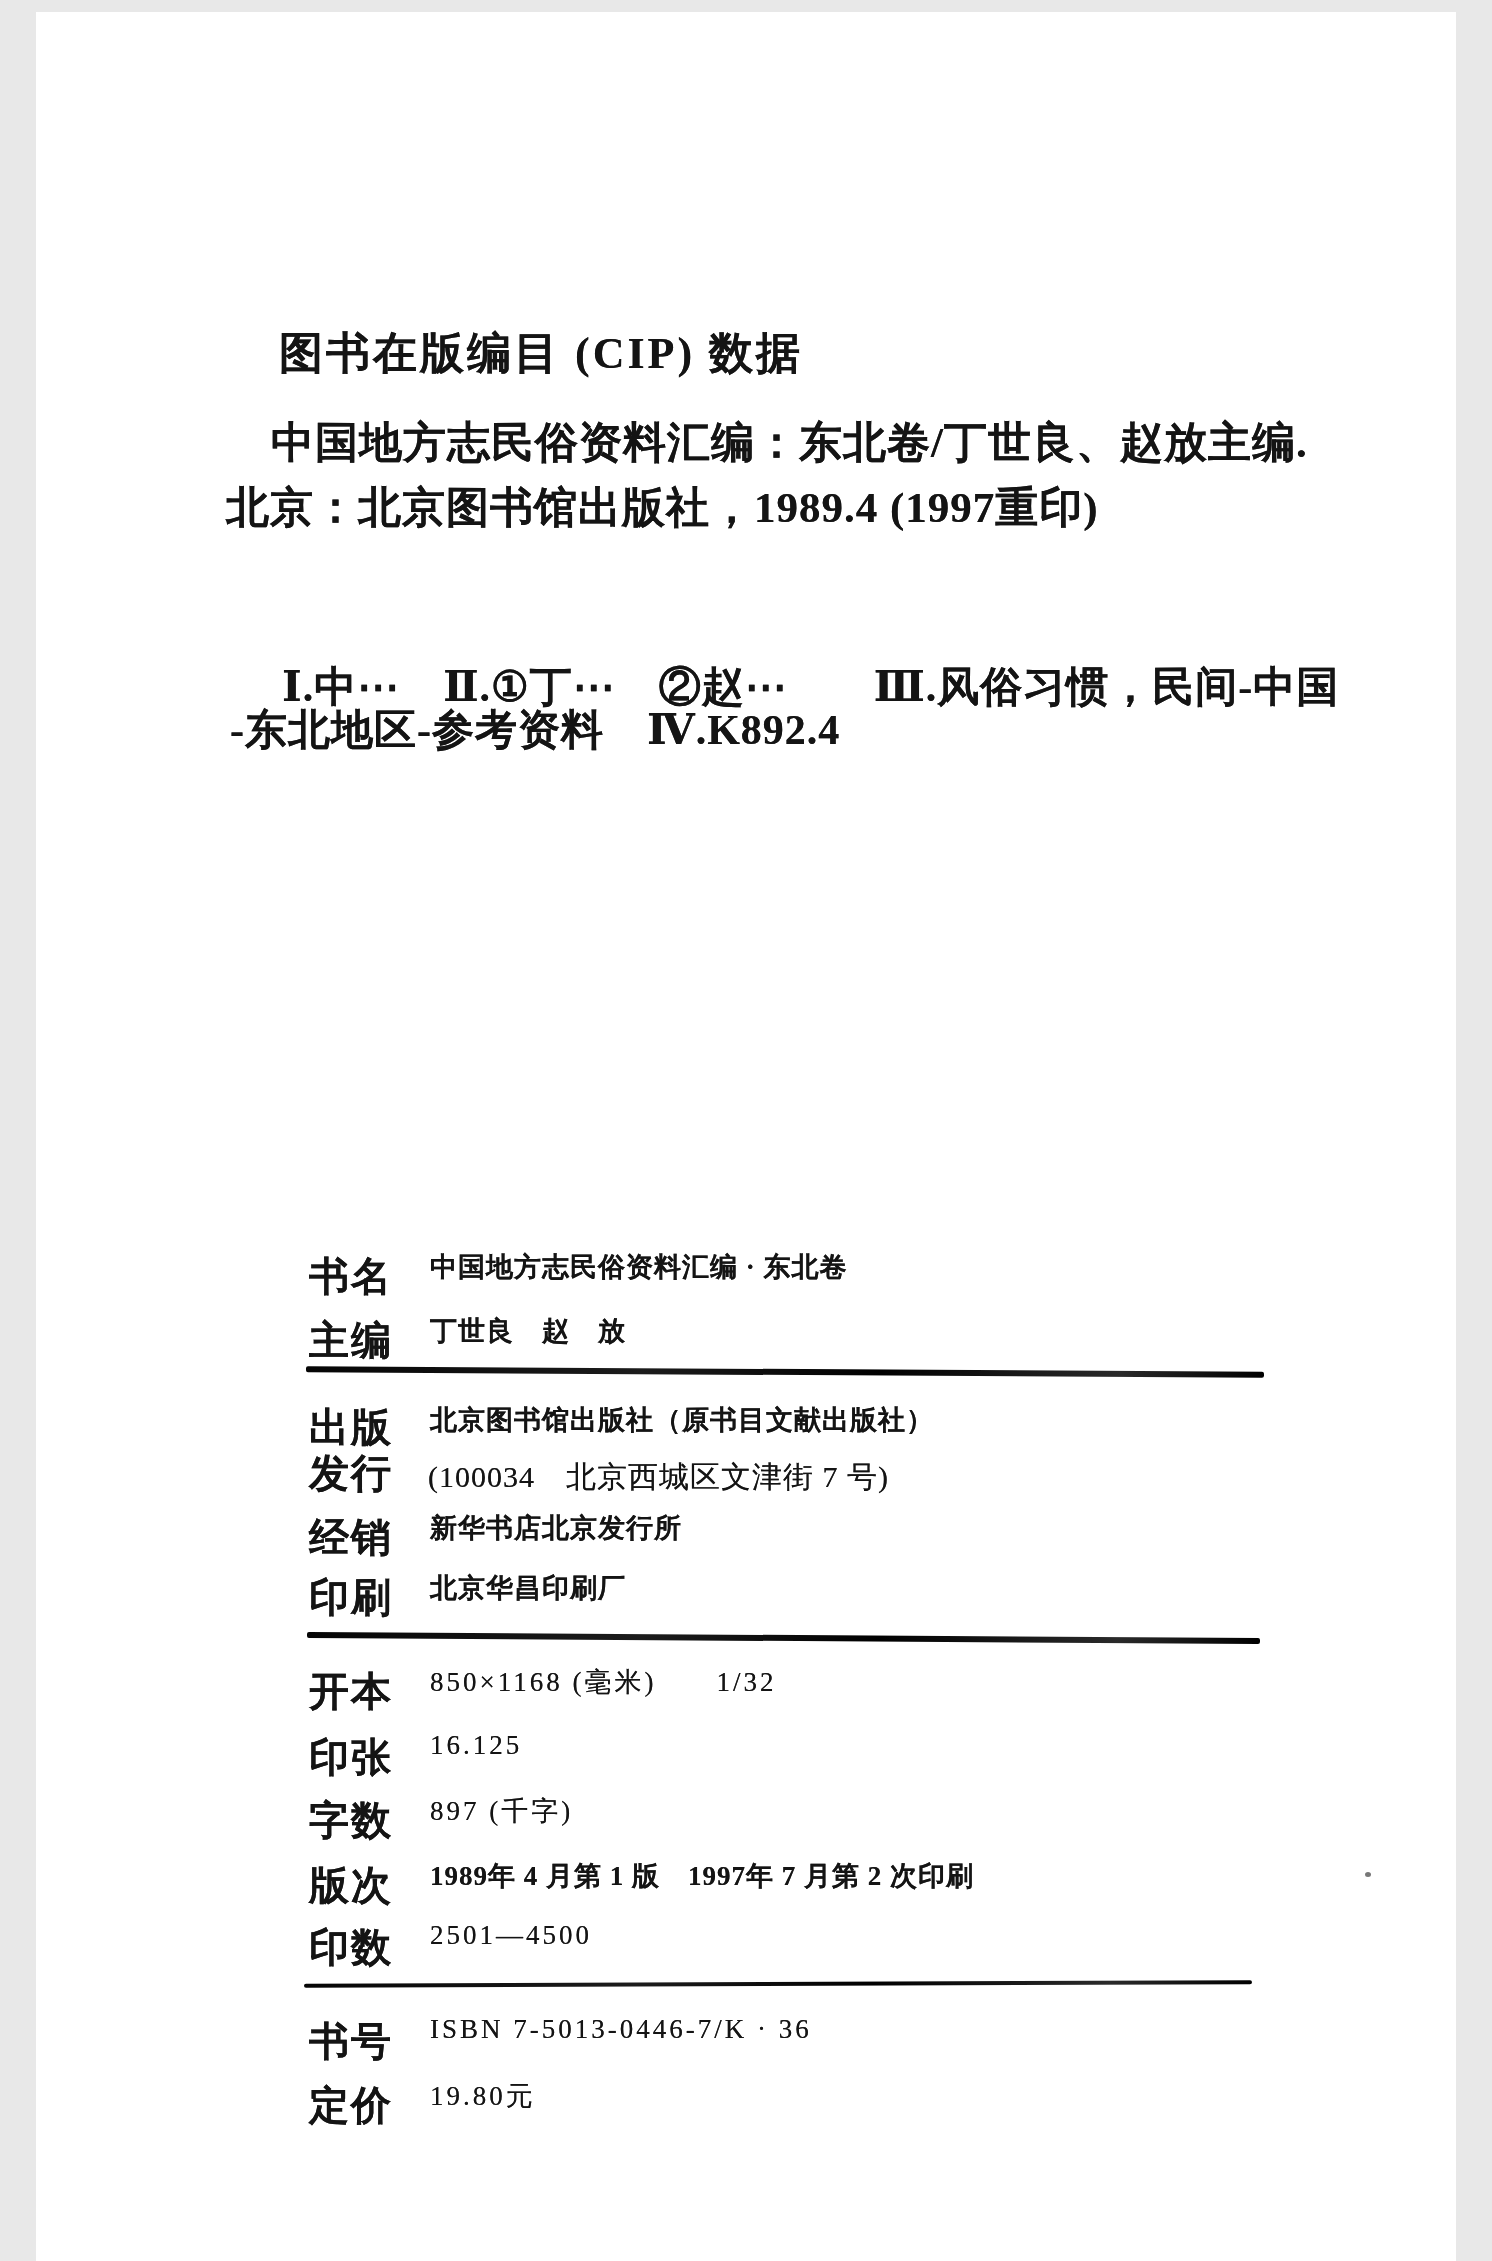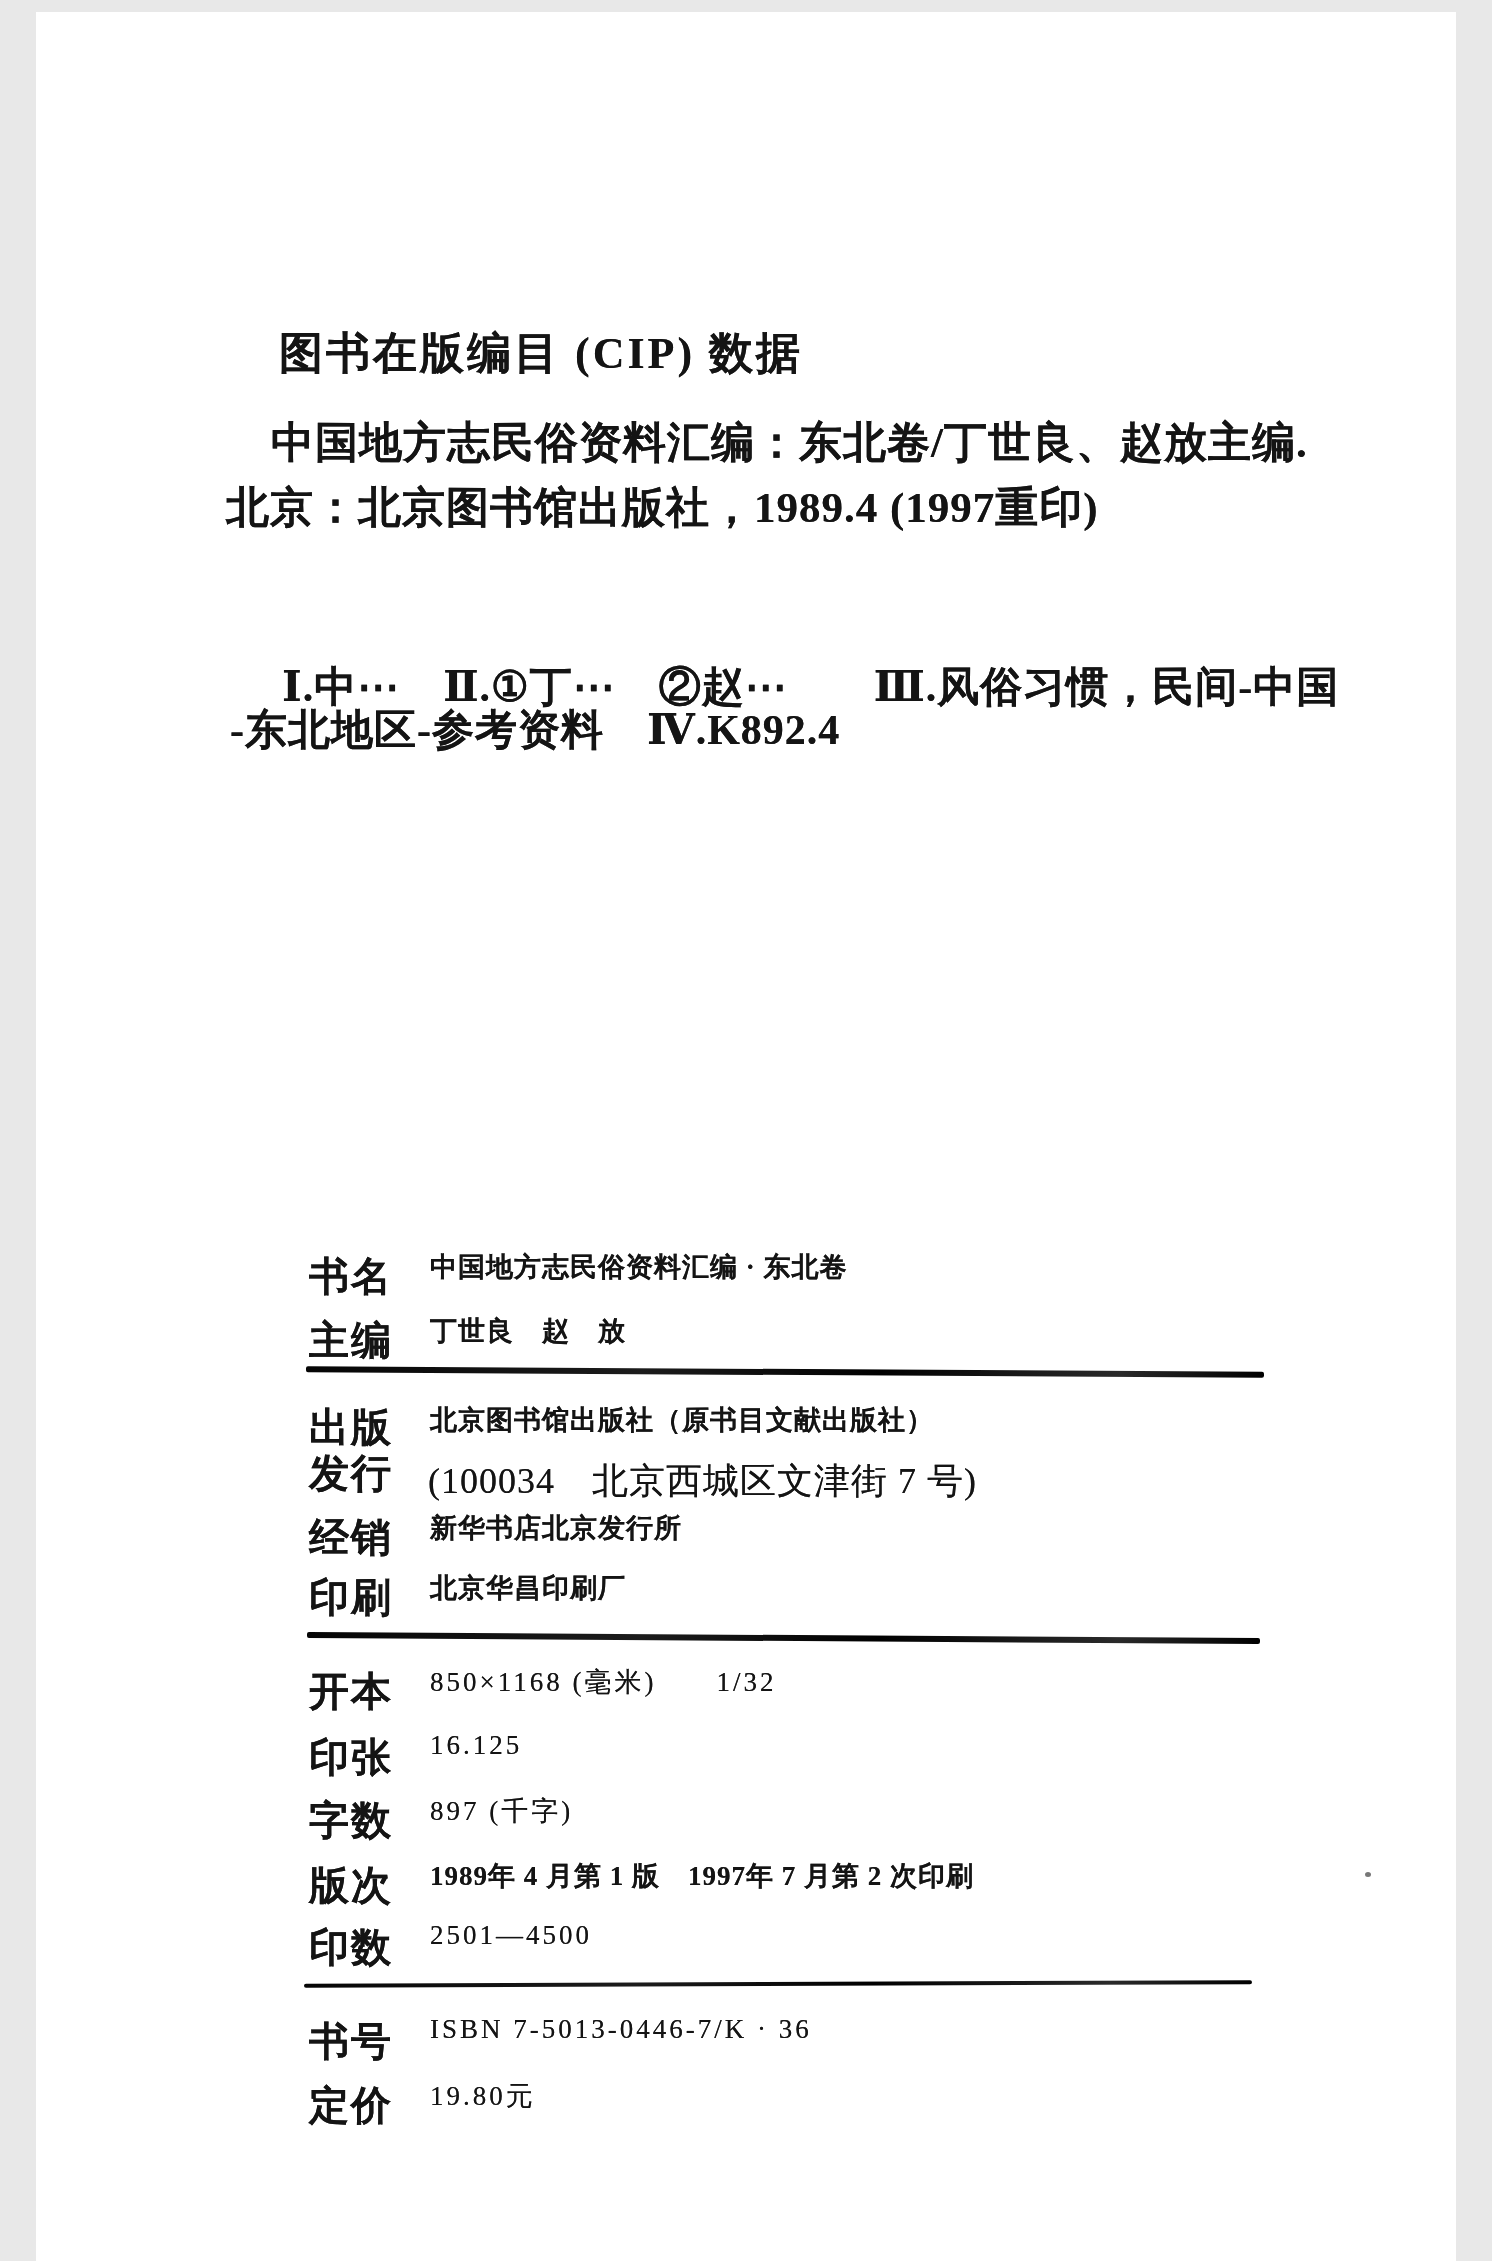--- a/index.html
+++ b/index.html
@@ -39,21 +39,21 @@
     text-shadow:0 0 0.5px rgba(0,0,0,.8);
   }
   .val{
     position:absolute;left:394px;top:0;
     font-size:27px;font-weight:600;
     white-space:pre;letter-spacing:1px;
     text-shadow:0 0 0.5px rgba(0,0,0,.7);
   }
   .val.strong{font-weight:800;}
   .val.num{font-weight:500;letter-spacing:3px;}
-  .val.addr{font-size:36px;font-weight:500;letter-spacing:1px;text-align:right;}
+  .val.addr{font-size:30px;font-weight:500;letter-spacing:1px;text-align:right;}
 
   .rule{
     position:absolute;
     background:linear-gradient(90deg,#050505 0%,#1c1c1c 35%,#000 60%,#2a2a2a 85%,#000 100%);
     border-radius:2px;
   }
   .rule-1{left:270px;top:1357px;width:958px;height:6px;transform:rotate(0.33deg);}
   .rule-2{left:271px;top:1623px;width:953px;height:6px;transform:rotate(0.35deg);}
   .rule-3{left:268px;top:1970px;width:948px;height:4px;transform:rotate(-0.22deg);}
 

